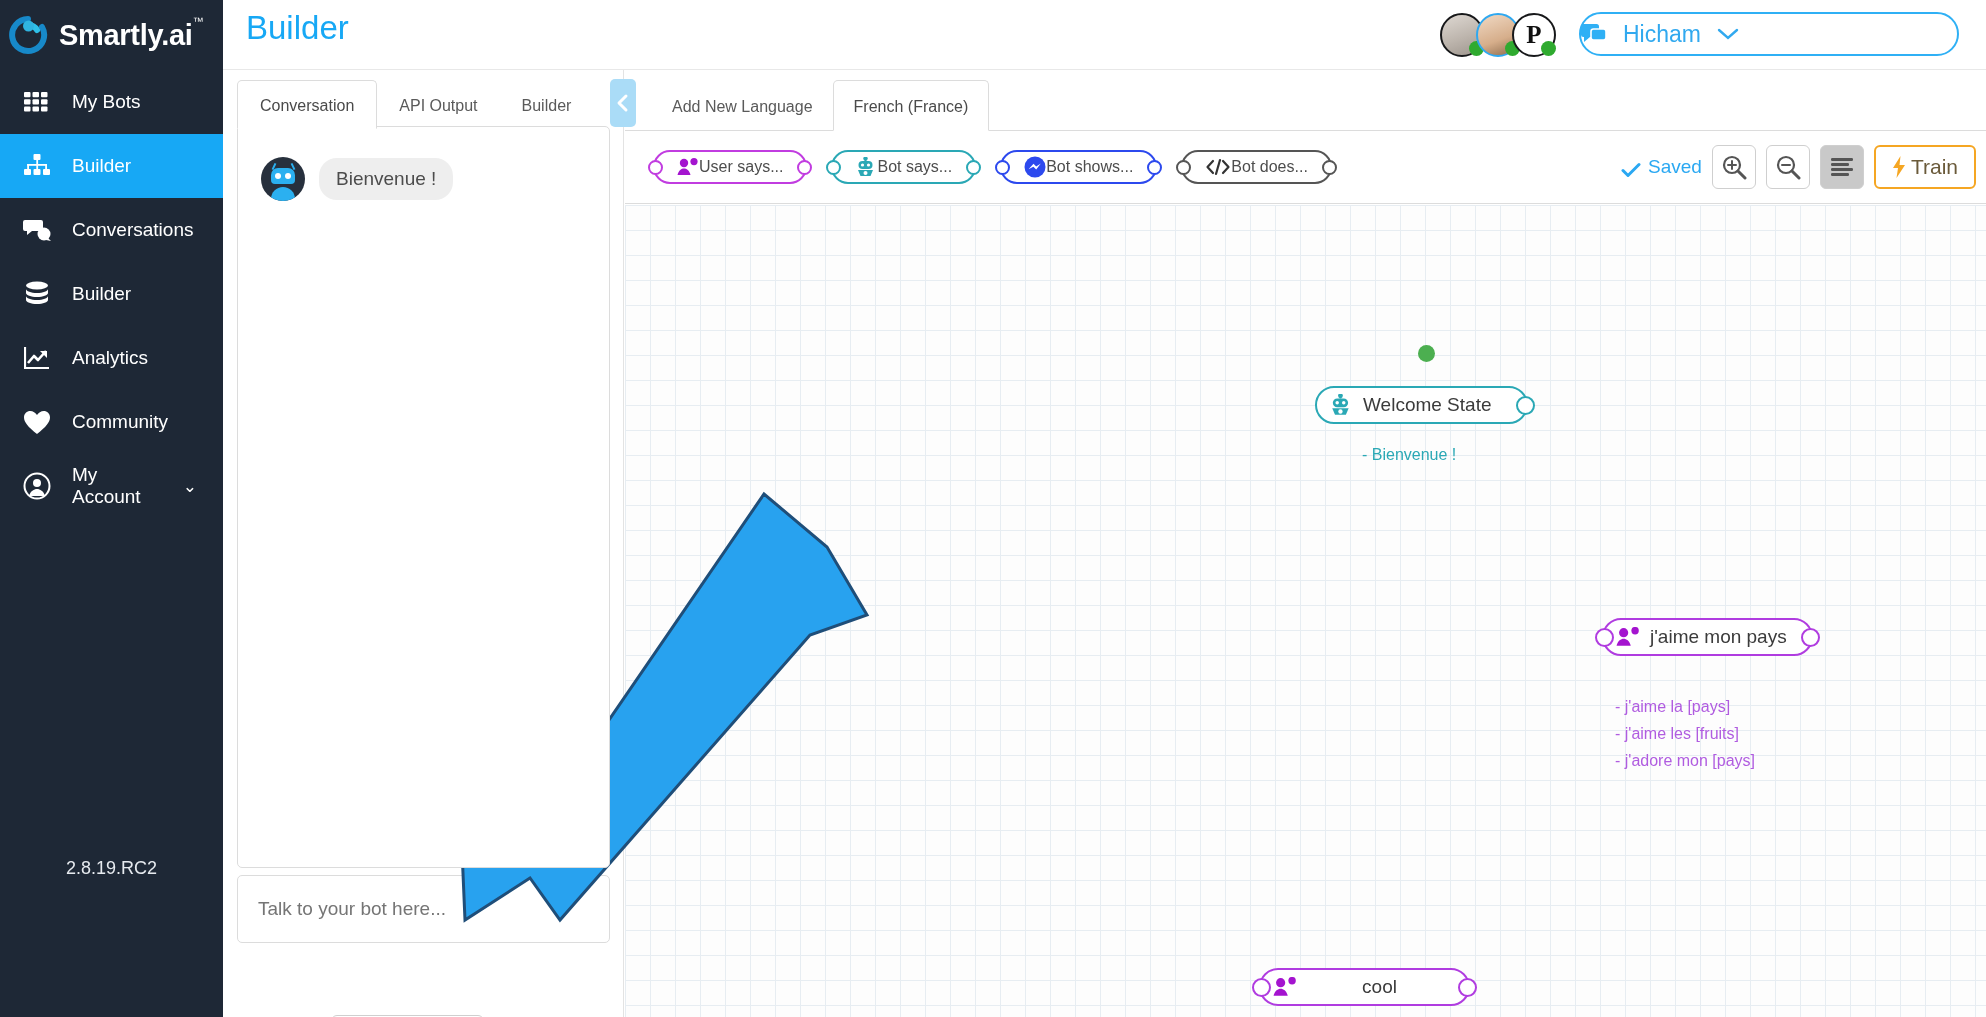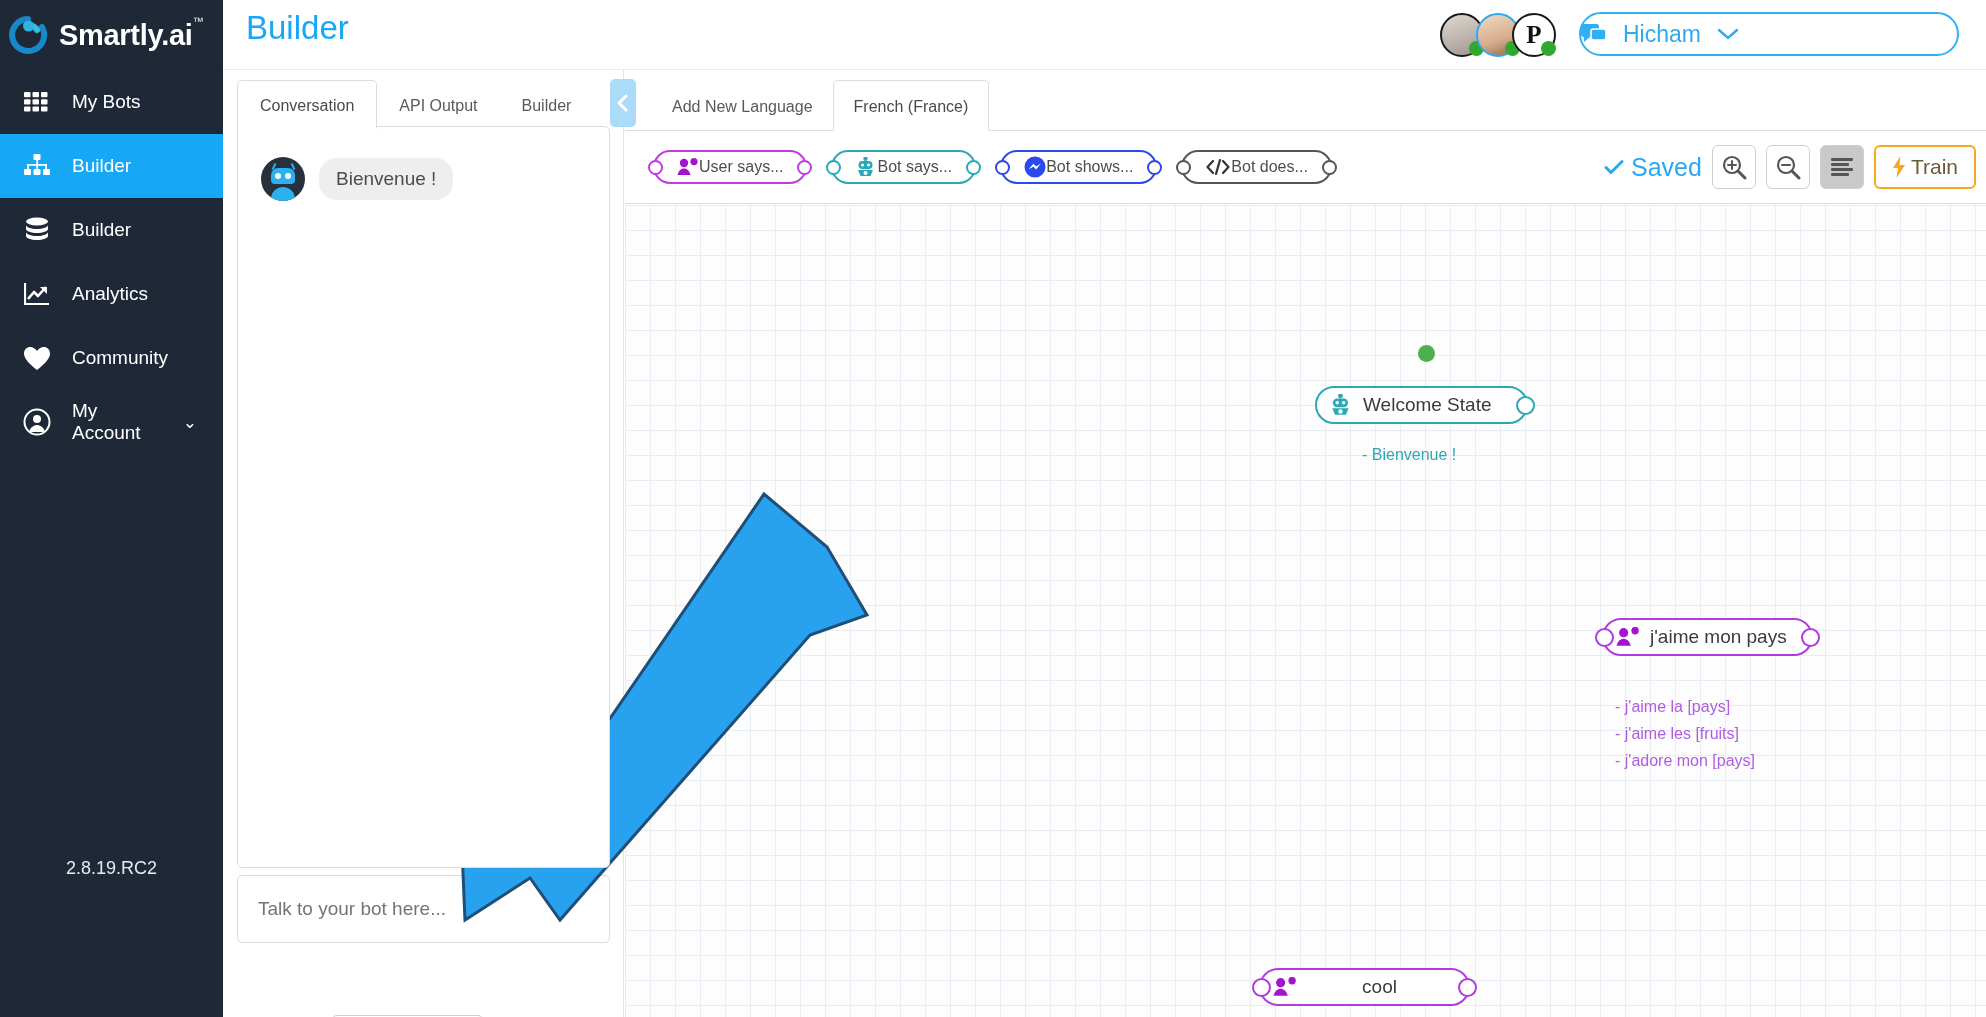--- a/index.html
+++ b/index.html
@@ -180,21 +180,21 @@
   .pill .knob.l { left: -7px; } .pill .knob.r { right: -7px; }
   .pill.user { border: 2px solid #c13ce0; }
   .pill.user .knob { border: 2px solid #c13ce0; }
   .pill.say { border: 2px solid #2aa8b5; }
   .pill.say .knob { border: 2px solid #2aa8b5; }
   .pill.show { border: 2px solid #2c49ee; }
   .pill.show .knob { border: 2px solid #2c49ee; }
   .pill.does { border: 2px solid #555555; }
   .pill.does .knob { border: 2px solid #555555; }
   .toolbar-right { position: absolute; right: 10px; display: flex; align-items: center; gap: 10px; }
-  .saved { color: #2aa8f2; font-size: 25px; display: flex; align-items: center; gap: 7px; }
+  .saved { color: #2aa8f2; font-size: 19px; display: flex; align-items: flex-end; gap: 7px; }
   .tb-btn {
     width: 44px; height: 44px; border: 1px solid #cfcfcf; border-radius: 6px;
     background: #ffffff; display: flex; align-items: center; justify-content: center;
     cursor: pointer;
   }
   .tb-btn.gray { background: #c9c9c9; }
   .train-btn {
     height: 44px; padding: 0 16px; border: 2px solid #f5a623; border-radius: 6px;
     background: #ffffff; display: flex; align-items: center; gap: 5px;
     font-size: 21px; color: #6a5a3a; cursor: pointer;
@@ -287,20 +287,30 @@
             <rect x="3.2" y="10" width="19.6" height="1.8"></rect>
             <rect x="3.2" y="10" width="1.8" height="5"></rect>
             <rect x="12.3" y="10" width="1.8" height="5"></rect>
             <rect x="21.2" y="10" width="1.8" height="5"></rect>
           </g>
         </svg>
       </span>
       <span>Builder</span>
     </div>
 
+    <div class="nav-item">
+      <span class="nav-icon">
+        <svg width="28" height="24" viewBox="0 0 28 24">
+          <path d="M2 2 h16 a2 2 0 0 1 2 2 v7 a2 2 0 0 1 -2 2 h-9 l-5 4 v-4 h-2 a2 2 0 0 1 -2 -2 v-7 a2 2 0 0 1 2 -2z" fill="#ffffff"></path>
+          <circle cx="21" cy="16" r="6.5" fill="#ffffff"></circle>
+          <path d="M24 19 l4 4 l-5 -1z" fill="#ffffff"></path>
+        </svg>
+      </span>
+      <span>Conversations</span>
+    </div>
 
     <div class="nav-item">
       <span class="nav-icon">
         <svg width="26" height="26" viewBox="0 0 26 26">
           <g fill="#ffffff">
             <ellipse cx="13" cy="4.5" rx="11" ry="4"></ellipse>
             <path d="M2 8 c0 2.2 5 4 11 4 s11-1.8 11-4 v4 c0 2.2 -5 4 -11 4 s-11 -1.8 -11 -4z"></path>
             <path d="M2 15 c0 2.2 5 4 11 4 s11-1.8 11-4 v4 c0 2.2 -5 4 -11 4 s-11 -1.8 -11 -4z"></path>
           </g>
         </svg>

